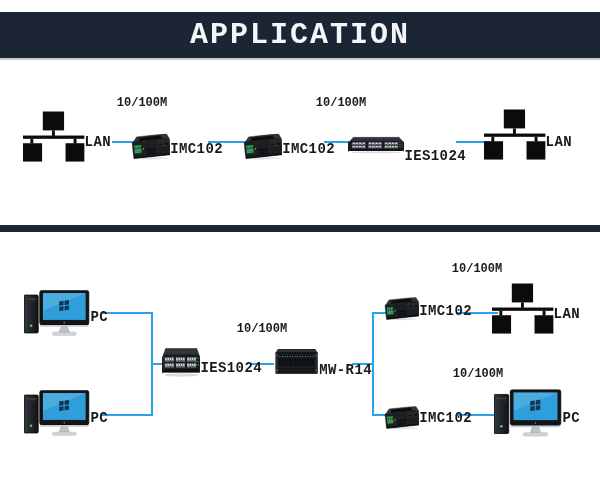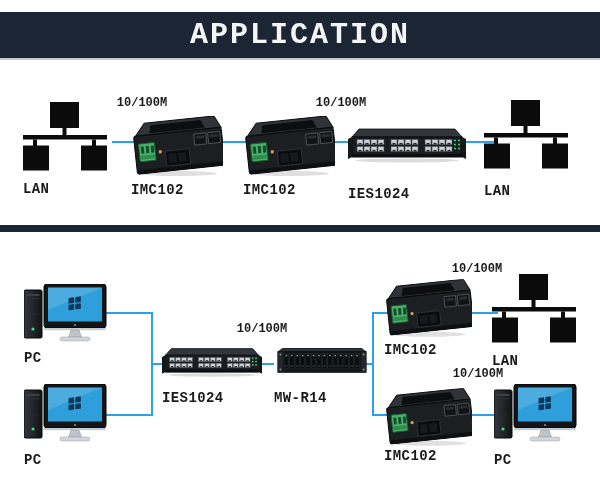--- a/index.html
+++ b/index.html
@@ -25,21 +25,21 @@
     color:#f4f5f7;font-size:30px;font-weight:700;letter-spacing:2px;
   }
   .divider{
     position:absolute;left:0;top:213px;width:600px;height:7px;
     background:var(--banner-bg,#1c2534);
   }
   .wire{position:absolute;background:var(--line-blue,#2aa1e8);}
   .wire.h{height:2px;}
   .wire.v{width:2px;}
   .node{
-    position:absolute;margin:0;display:flex;flex-direction:column;
+    position:absolute;margin:0;display:flex;flex-direction:row;align-items:center;
   }
   .node figcaption{
     font-size:14px;font-weight:700;color:var(--label-ink,#1a1a1a);
     letter-spacing:.4px;white-space:nowrap;
   }
   .linklabel{
     position:absolute;width:64px;text-align:center;
     font-size:12px;font-weight:700;color:var(--label-ink,#1a1a1a);white-space:nowrap;
   }
   svg{display:block;}

